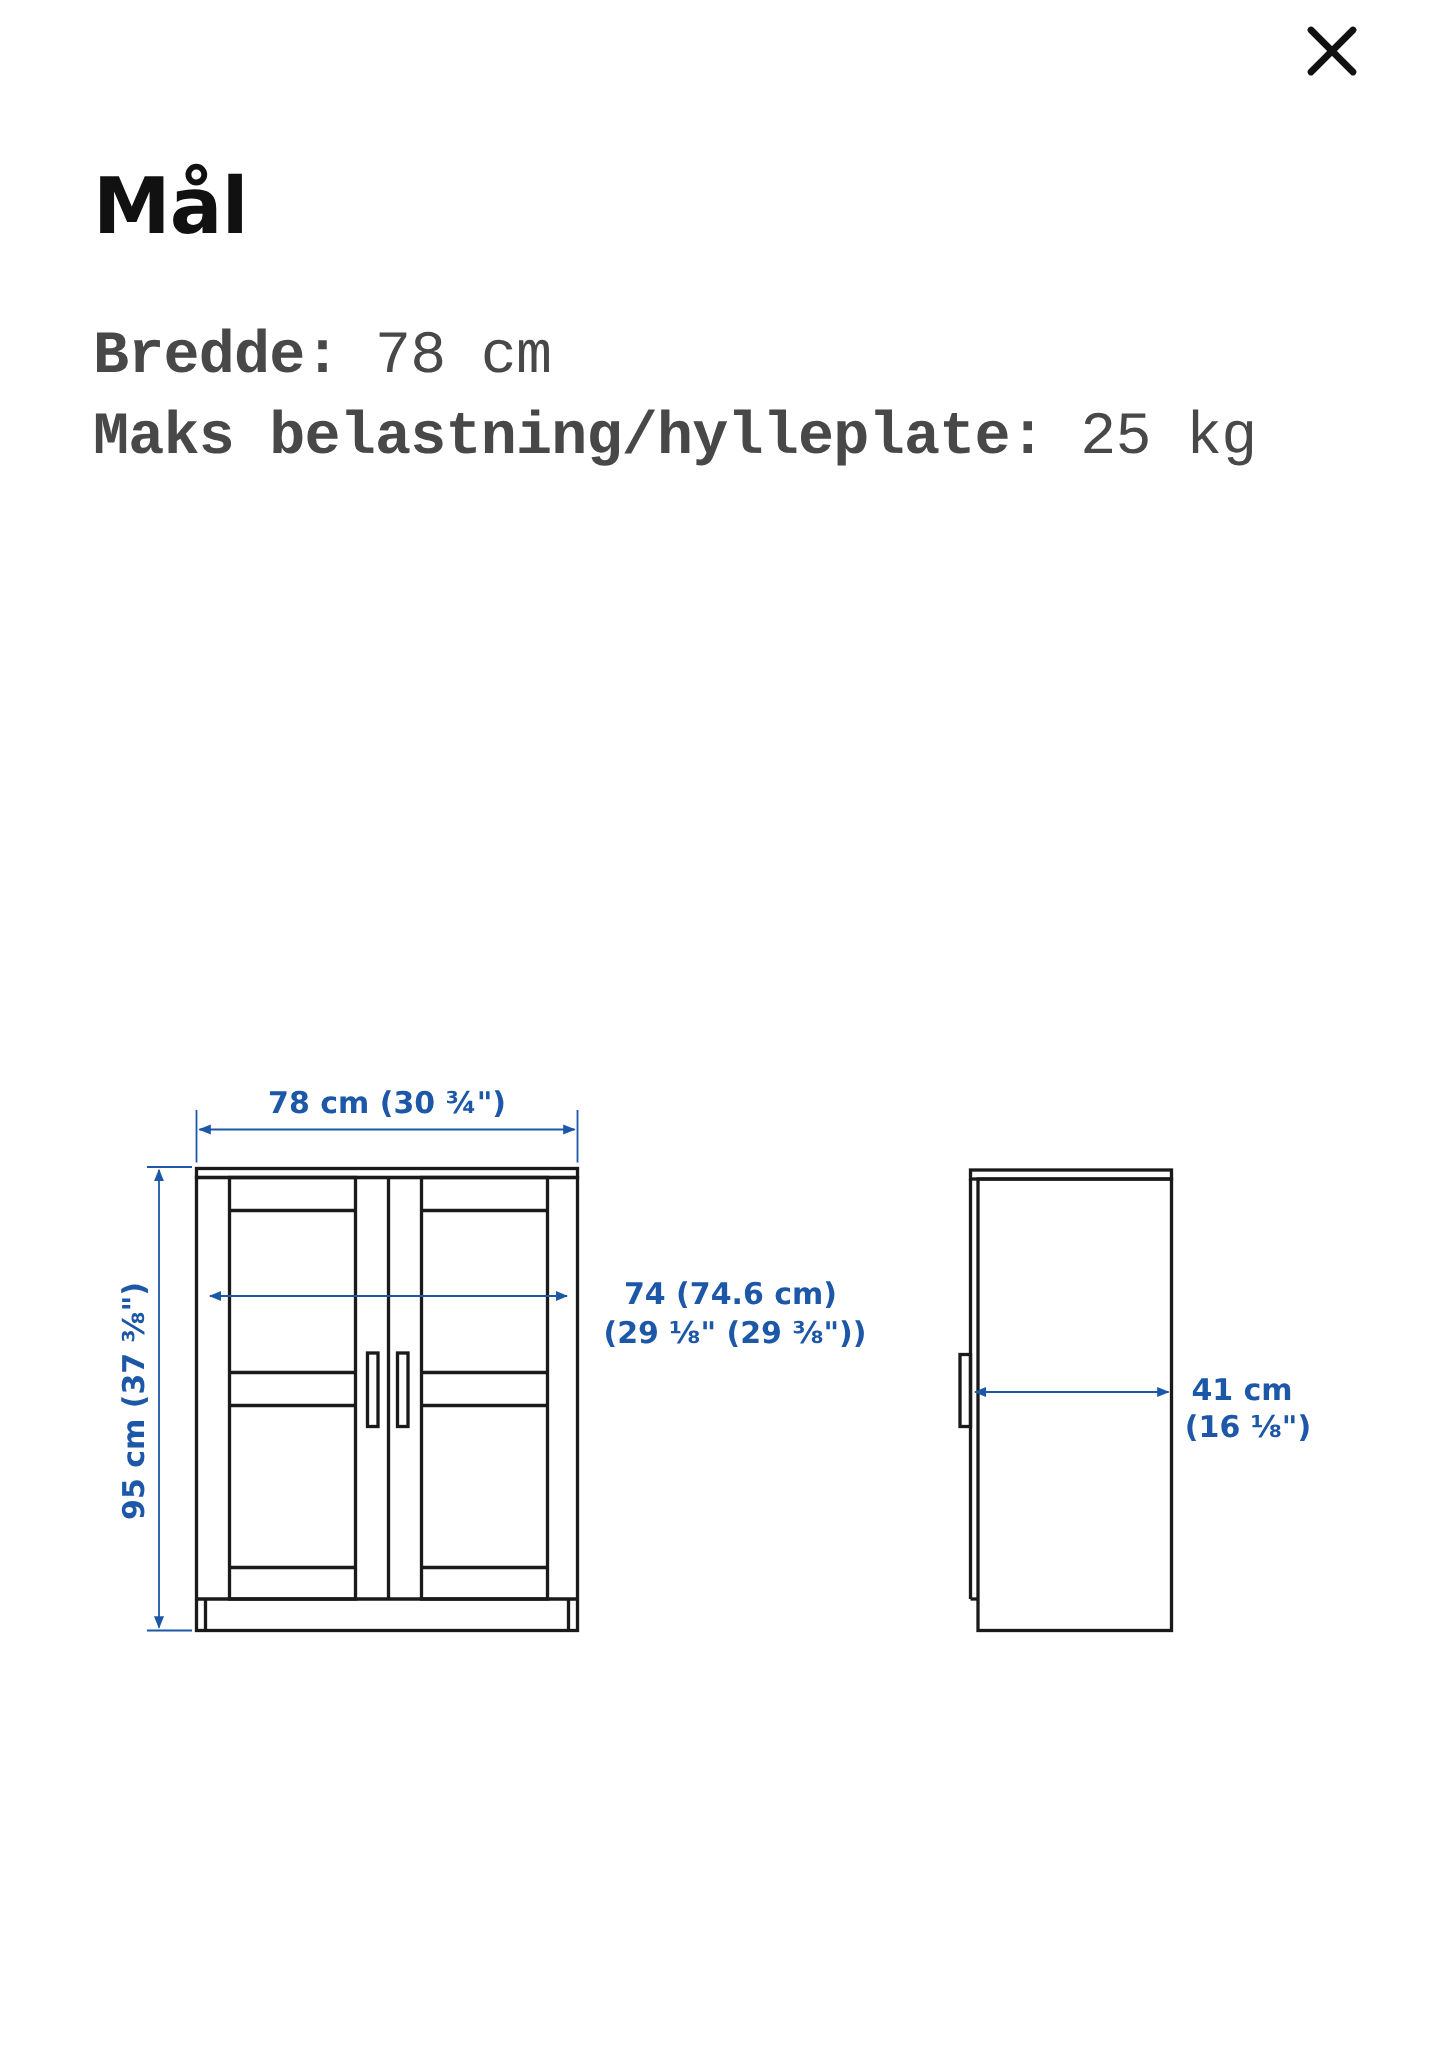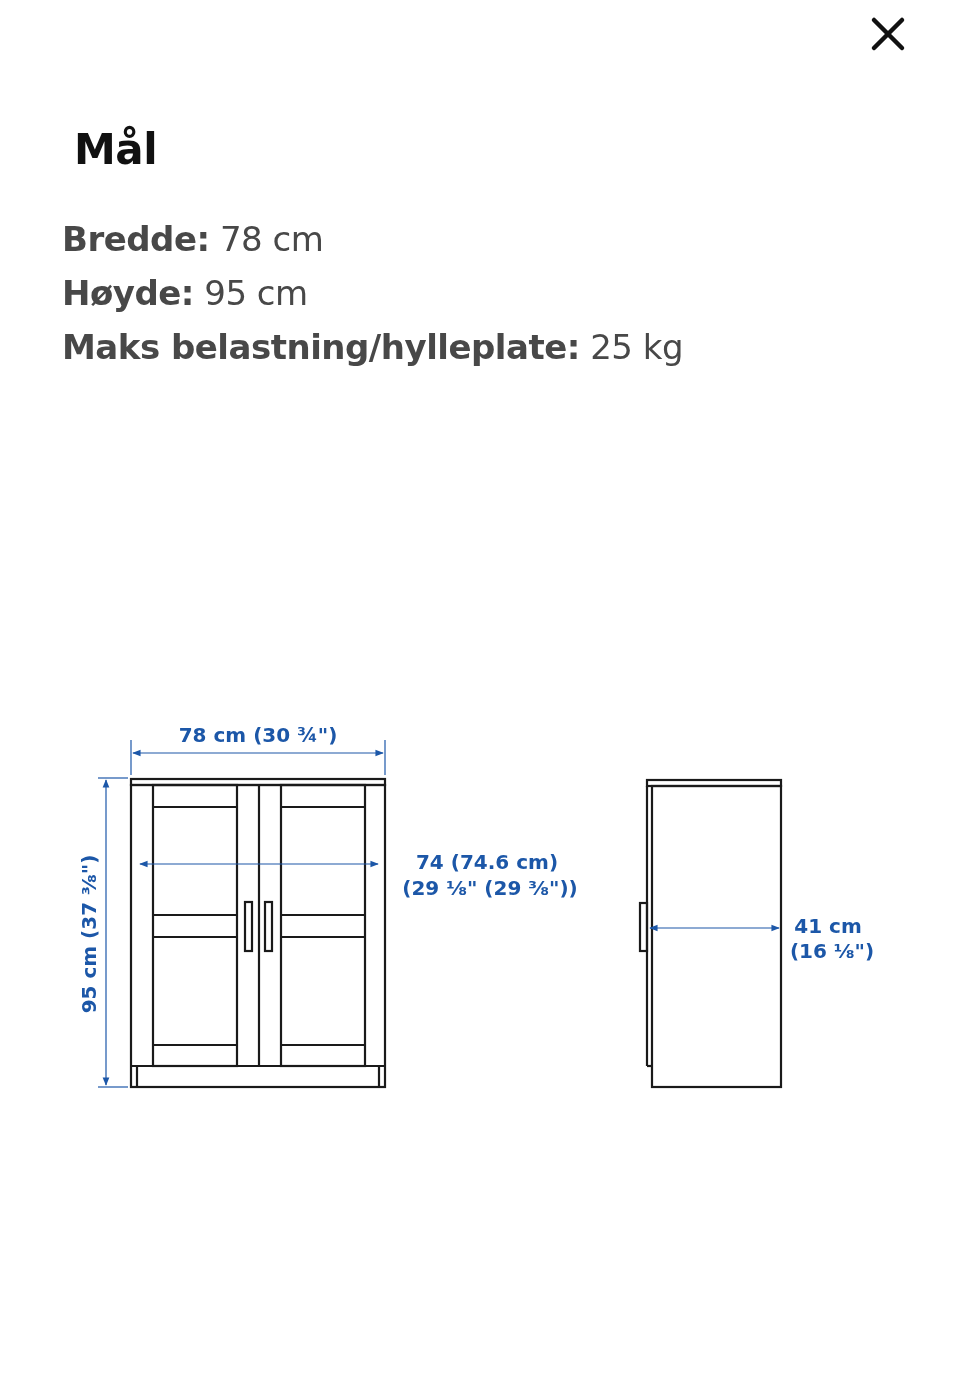--- a/index.html
+++ b/index.html
@@ -24,41 +24,42 @@
     display: flex;
     align-items: center;
     justify-content: center;
     cursor: pointer;
   }
   .close-btn svg { display: block; }
   .title {
     position: absolute;
     left: 62px;
     top: 108px;
-    margin: 12px;
-    font-size: 42px;
+    margin: 0;
+    font-size: 52px;
     font-weight: bold;
     color: #111111;
     letter-spacing: -0.5px;
     line-height: 60px;
   }
   .specs {
     position: absolute;
     left: 62px;
     top: 212px;
     margin: 0;
     padding: 0;
     list-style: none;
   }
   .spec-row {
-    font-size: 34px;
+    font-size: 40px;
     line-height: 54px;
     color: #484848;
     white-space: nowrap;
     letter-spacing: -0.5px;
+    font-family: Liberation Mono, monospace;
   }
   .spec-label { font-weight: bold; color: #484848; }
   .spec-value { font-weight: normal; color: #484848; }
   .diagram {
     position: absolute;
     left: 0;
     top: 700px;
     width: 960px;
     height: 420px;
   }
@@ -79,24 +80,20 @@
     <line x1="32" y1="4" x2="4" y2="32" stroke="#111111" stroke-width="4.5" stroke-linecap="round"></line>
   </svg>
 </div>
 
 <h1 class="title">Mål</h1>
 
 <ul class="specs">
   <li class="spec-row">
     <span class="spec-label">Bredde:</span>
     <span class="spec-value">78 cm</span>
-  </li>
-  <li class="spec-row">
-    <span class="spec-label">Høyde:</span>
-    <span class="spec-value">95 cm</span>
   </li>
   <li class="spec-row">
     <span class="spec-label">Maks belastning/hylleplate:</span>
     <span class="spec-value">25 kg</span>
   </li>
 </ul>
 
 <div class="diagram">
   <svg width="960" height="420" viewBox="0 700 960 420">
     <defs>

